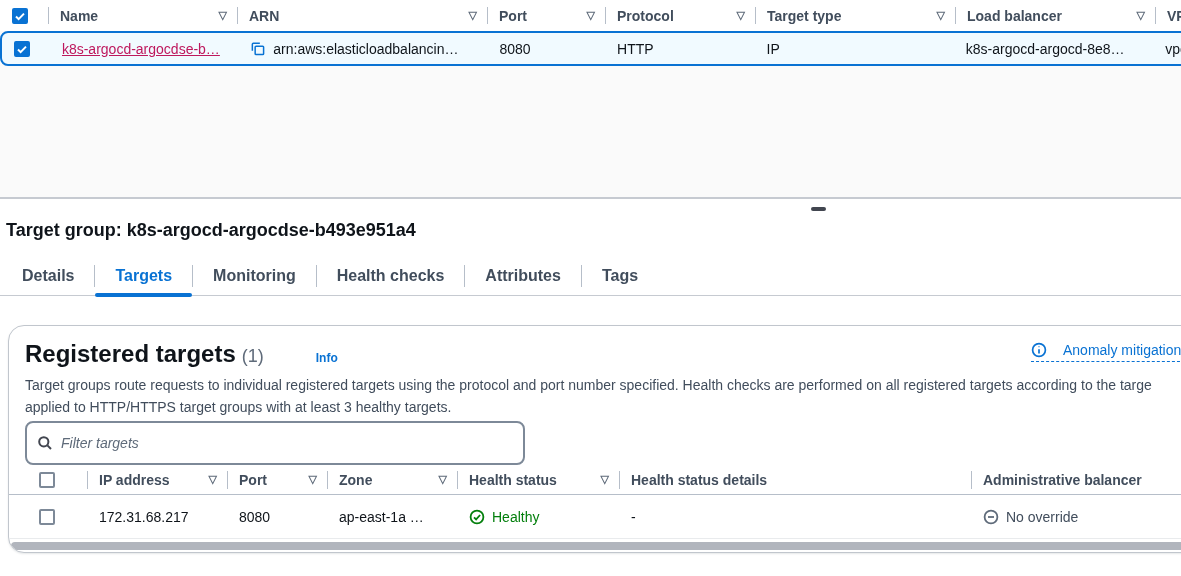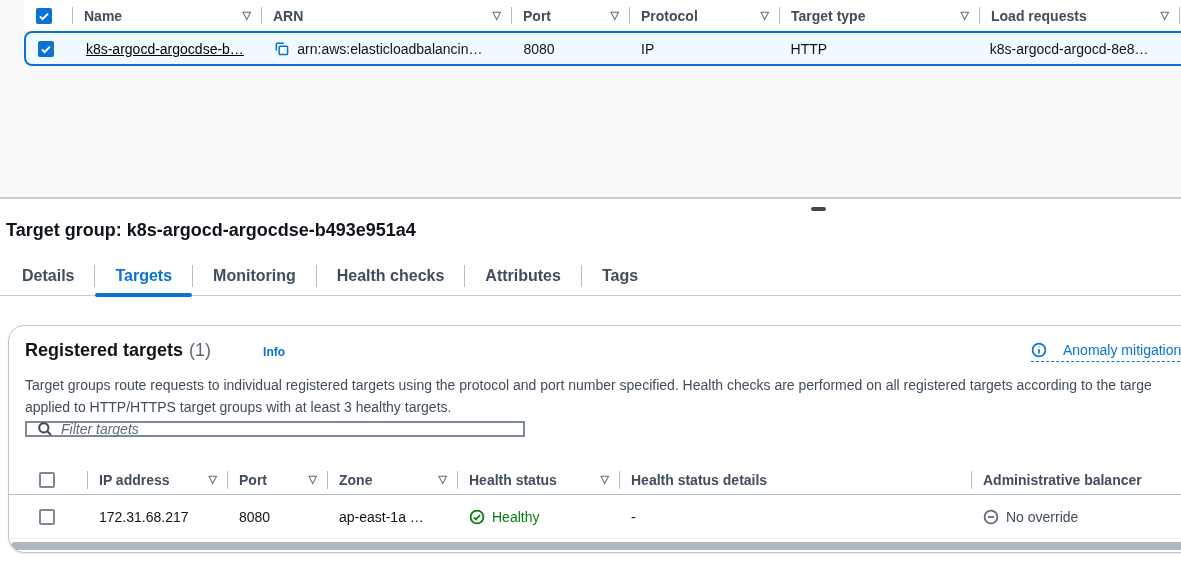--- a/index.html
+++ b/index.html
@@ -1,40 +1,40 @@
 <!DOCTYPE html>
 <html><head>
 <meta charset="utf-8">
 <style>
   * { margin:0; padding:0; box-sizing:border-box; }
   body { font-family:"Liberation Sans", sans-serif; background:#fff; }
   #screen { position:relative; width:1181px; height:576px; overflow:hidden; background:#fff; }
 
   
   .top-region { position:absolute; top:0; left:0; width:100%; height:199px;
-    background:#fafafa; border-bottom:2px solid #c6cad1; overflow:hidden;padding-left:24px; }
+    background:#fafafa; border-bottom:2px solid #c6cad1; overflow:hidden; }
   .t-table { width:1215px; }
   .t-head { display:flex; height:31px; background:#fff; align-items:stretch; }
   .t-col { position:relative; display:flex; align-items:center; padding:0 10px 0 12px;
     font-size:14px; color:#414d5c; overflow:hidden; white-space:nowrap; }
   .t-head .t-col { font-weight:bold; }
   .t-head .t-col + .t-col::before { content:""; position:absolute; left:0; top:7px; height:17px; width:1px; background:#b6bec9; }
   .t-head > :nth-child(1), .t-row > :nth-child(1) { width:48px; }
   .t-head > :nth-child(2), .t-row > :nth-child(2) { width:189px; }
   .t-head > :nth-child(3), .t-row > :nth-child(3) { width:250px; }
   .t-head > :nth-child(4), .t-row > :nth-child(4) { width:118px; }
   .t-head > :nth-child(5), .t-row > :nth-child(5) { width:150px; }
   .t-head > :nth-child(6), .t-row > :nth-child(6) { width:200px; }
   .t-head > :nth-child(7), .t-row > :nth-child(7) { width:200px; }
   .t-head > :nth-child(8), .t-row > :nth-child(8) { width:60px; }
   .sort { margin-left:auto; font-size:11px; color:#5f6b7a; cursor:pointer; }
   .t-row { display:flex; height:35px; width:1215px; align-items:stretch;
     background:#f1faff; border:2px solid #0972d3; border-radius:8px; }
   .t-row .t-col { color:#0f141a; }
-  .cell-link { color:#000000; text-decoration:underline; overflow:hidden; white-space:nowrap; cursor:pointer; }
+  .cell-link { color:#be185d; text-decoration:underline; overflow:hidden; white-space:nowrap; cursor:pointer; }
   .checkbox { width:16px; height:16px; border:2px solid #7d8998; border-radius:2px;
     background:#fff; display:inline-flex; align-items:center; justify-content:center; cursor:pointer; flex:none; }
   .checkbox.checked { background:#0972d3; border-color:#0972d3; }
   .copy-btn { display:inline-flex; margin-right:8px; cursor:pointer; flex:none; }
 
   
   .split-handle { position:absolute; top:207px; left:811px; width:15px; height:4px;
     background:#424650; border-radius:2px; cursor:row-resize; }
 
   
@@ -45,30 +45,30 @@
     font-size:16px; font-weight:bold; color:#414d5c; cursor:pointer; }
   .tab.active { color:#0972d3; }
   .tab.active::after { content:""; position:absolute; left:0; right:0; bottom:-2px; height:4px;
     background:#0972d3; border-radius:2px; }
   .tab-sep { width:1px; height:22px; background:#b6bec9; align-self:center; }
 
   
   .card { position:absolute; top:325px; left:8px; width:1390px; height:228px; background:#fff;
     border:1px solid #c1c6cd; border-radius:16px; overflow:hidden; box-shadow:0 1px 2px rgba(0,28,36,.1); }
   .card-head { position:absolute; top:14px; left:16px; display:flex; align-items:baseline; }
-  .card-title { font-size:18px; font-weight:bold; color:#0f141a; }
+  .card-title { font-size:24px; font-weight:bold; color:#0f141a; }
   .card-count { font-size:18px; color:#5f6b7a; margin-left:6px; }
   .info-link { font-size:12px; font-weight:bold; color:#0972d3; margin-left:10px; cursor:pointer;padding-left:42px; }
   .anomaly { position:absolute; top:16px; left:1022px; display:flex; align-items:flex-end; gap:16px;
     color:#0972d3; font-size:14px; border-bottom:1px dashed #0972d3; padding-bottom:3px;
     cursor:pointer; white-space:nowrap; }
   .desc { position:absolute; top:48px; left:16px; width:1360px; font-size:14px; line-height:22px;
     color:#414d5c; white-space:nowrap; overflow:hidden; }
-  .filter-box { position:absolute; top:95px; left:16px; width:500px; height:16px;
-    border:2px solid #7d8998; border-radius:0; background:#fff; display:flex; align-items:center;
+  .filter-box { position:absolute; top:95px; left:16px; width:500px; height:44px;
+    border:2px solid #7d8998; border-radius:8px; background:#fff; display:flex; align-items:center;
     padding:0 10px; gap:8px; }
   .filter-box input { border:none; outline:none; flex:1; font-size:14px; color:#0f141a;
     font-family:"Liberation Sans", sans-serif; background:transparent; }
   .filter-box input::placeholder { font-style:italic; color:#5f6b7a; opacity:1; }
 
   .b-table { position:absolute; top:139px; left:0; width:1382px; }
   .b-head { display:flex; height:30px; align-items:stretch; border-bottom:1px solid #b6bec9; }
   .b-col { position:relative; display:flex; align-items:center; padding:0 10px 0 12px;
     font-size:14px; overflow:hidden; white-space:nowrap; }
   .b-head .b-col { font-weight:bold; color:#414d5c; }
@@ -116,21 +116,21 @@
         </div>
         <div class="t-col">
           <span>Protocol</span>
           <span class="sort">▽</span>
         </div>
         <div class="t-col">
           <span>Target type</span>
           <span class="sort">▽</span>
         </div>
         <div class="t-col">
-          <span>Load requests</span>
+          <span>Load balancer</span>
           <span class="sort">▽</span>
         </div>
         <div class="t-col">
           <span>VPC</span>
         </div>
       </div>
 
       <div class="t-row">
         <div class="t-col">
           <span class="checkbox checked">
@@ -148,24 +148,24 @@
               <rect x="5.5" y="5.5" width="9" height="9" rx="1"></rect>
               <path d="M2.5 10.5v-7a1 1 0 0 1 1-1h7"></path>
             </svg>
           </span>
           <span>arn:aws:elasticloadbalancin…</span>
         </div>
         <div class="t-col">
           <span>8080</span>
         </div>
         <div class="t-col">
+          <span>HTTP</span>
+        </div>
+        <div class="t-col">
           <span>IP</span>
-        </div>
-        <div class="t-col">
-          <span>HTTP</span>
         </div>
         <div class="t-col">
           <span>k8s-argocd-argocd-8e8…</span>
         </div>
         <div class="t-col">
           <span>vpc-…</span>
         </div>
       </div>
     </div>
   </section>

